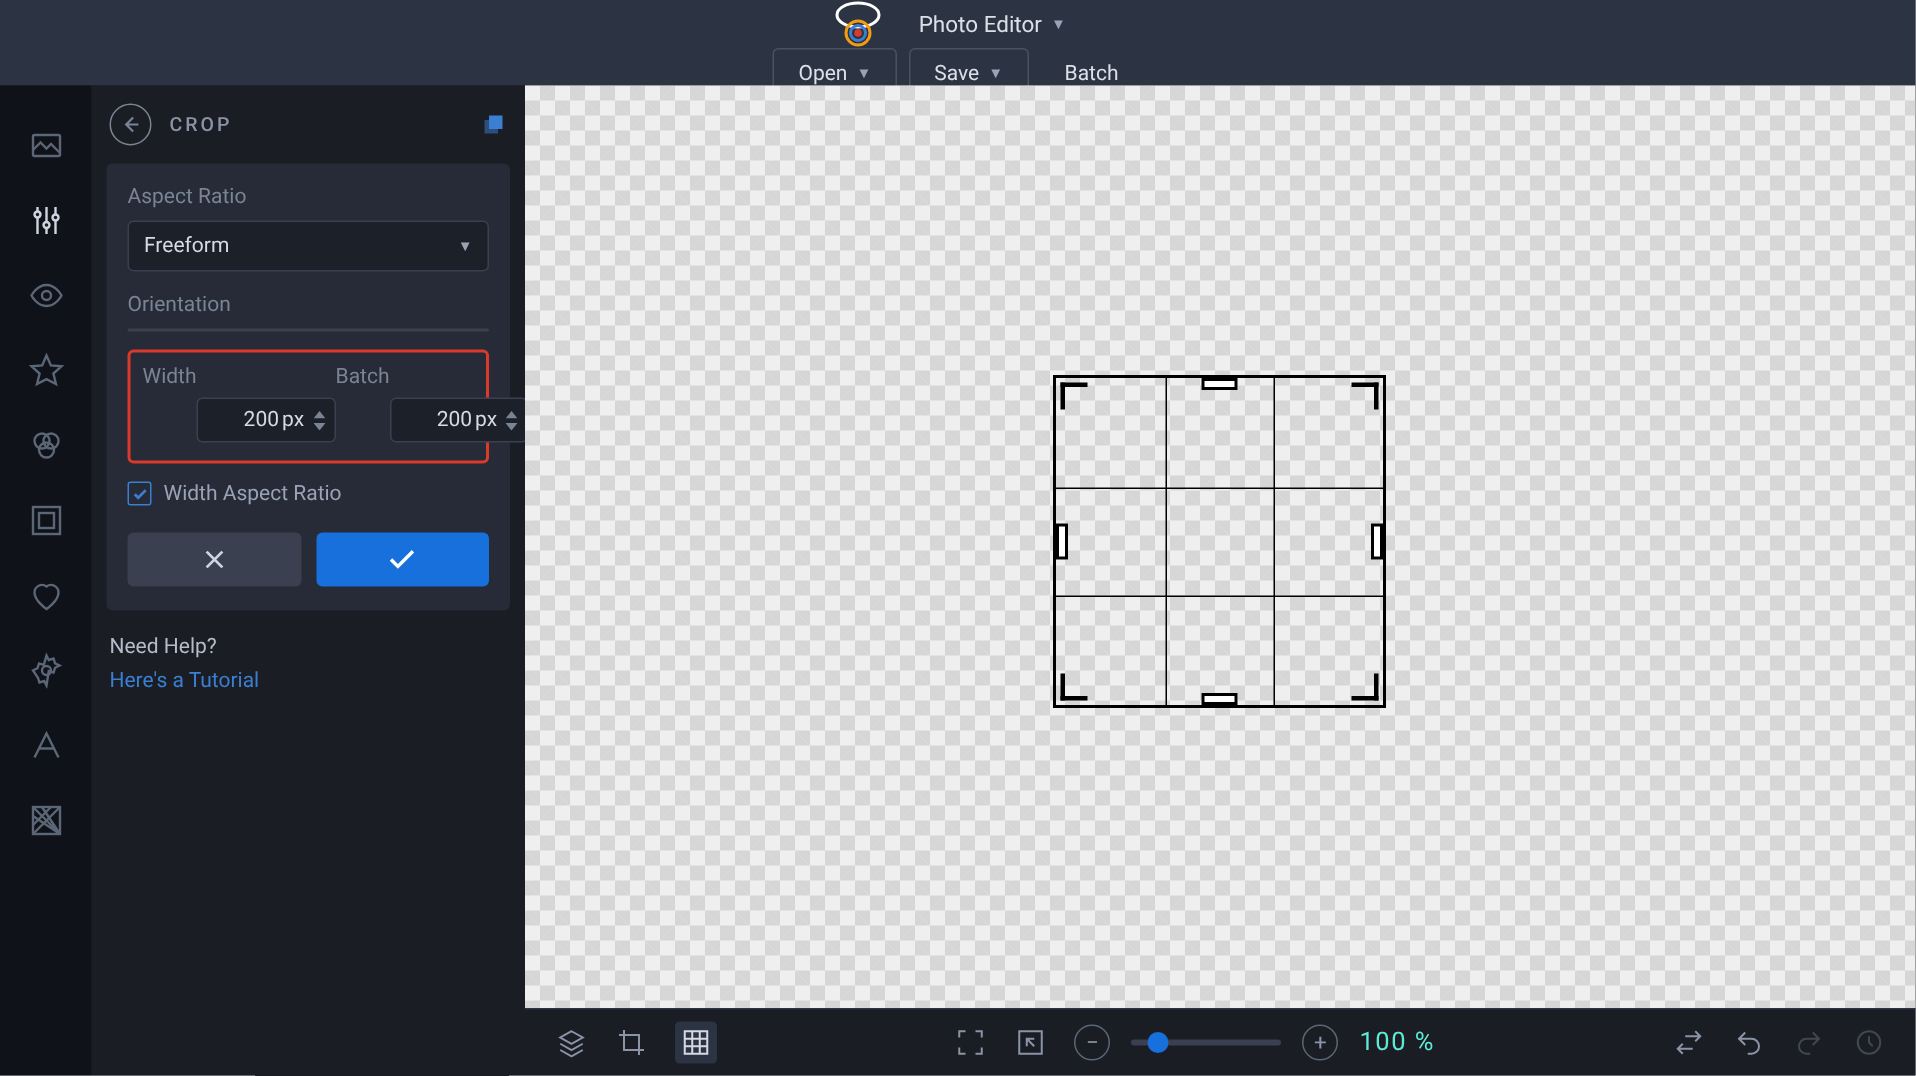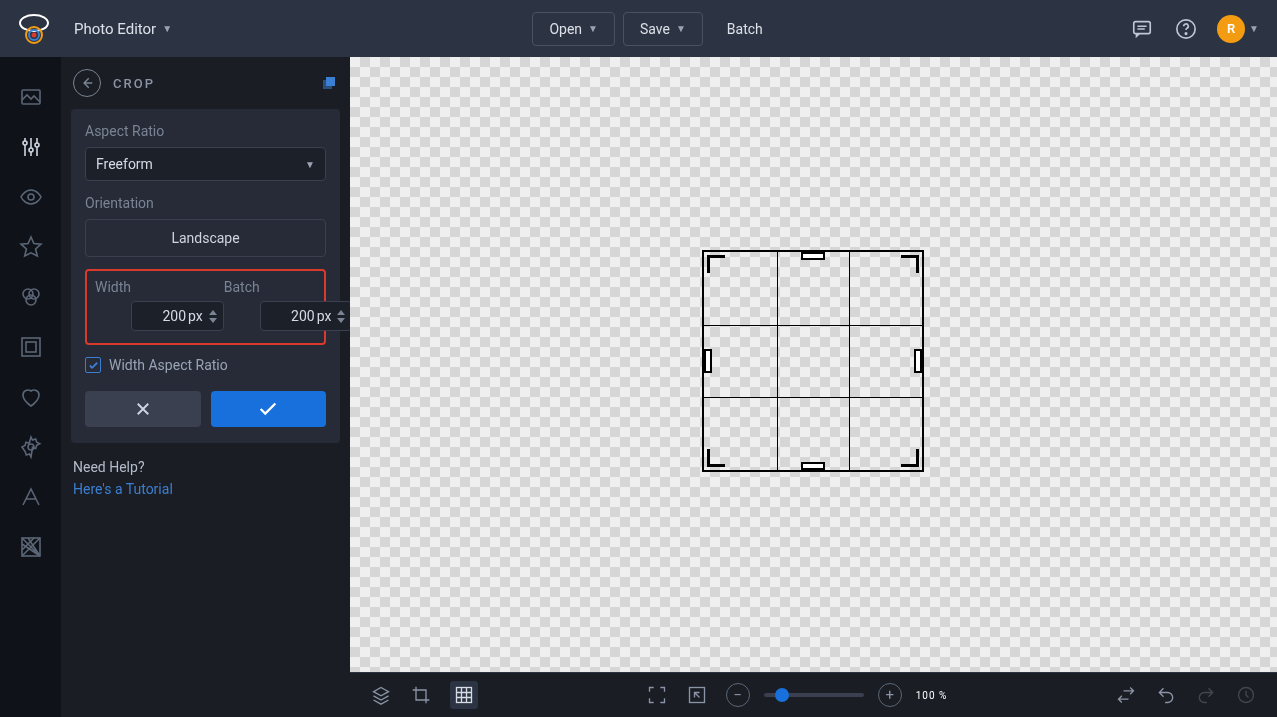--- a/index.html
+++ b/index.html
@@ -1,19 +1,19 @@
 <!DOCTYPE html>
 <html><head>
 <meta charset="utf-8">
 <style>
 * { box-sizing: border-box; margin: 0; padding: 0; font-family: -apple-system, BlinkMacSystemFont, "Segoe UI", Roboto, sans-serif; }
 body { width: 1277px; height: 717px; background: #1a1d24; overflow: hidden; }
 
 
-.top-bar { height: 57px; background: #2c3342; display: flex; align-items: center; padding: 0 18px; justify-content: space-between; }
+.top-bar { height: 57px; background: #2c3342; display: flex; align-items: center; padding: 0 18px; justify-content: space-between; flex-direction: column; }
 .top-left { display: flex; align-items: center; gap: 14px; }
 .logo { width: 32px; height: 32px; position: relative; }
 .app-title { display: flex; align-items: center; gap: 6px; color: #dce0e8; font-size: 15px; cursor: pointer; padding: 6px 10px; border-radius: 4px; }
 .top-center { display: flex; gap: 8px; }
 .top-btn { background: transparent; border: 1px solid #4a5260; color: #dce0e8; font-size: 14px; padding: 8px 16px; border-radius: 4px; cursor: pointer; display: flex; align-items: center; gap: 6px; }
 .top-btn.plain { border: none; }
 .top-right { display: flex; align-items: center; gap: 18px; }
 .icon-btn { width: 26px; height: 26px; display:flex; align-items:center; justify-content:center; color:#bfc6d4; cursor:pointer; }
 .avatar { width: 28px; height: 28px; border-radius: 50%; background: #f39c12; color: #fff; display:flex; align-items:center; justify-content:center; font-size:13px; font-weight:600; }
 .avatar-wrap { display:flex; align-items:center; gap:4px; cursor:pointer; }
@@ -85,21 +85,21 @@
 
 .bottom-bar { height:45px; background:#1a1d24; border-top:1px solid #2c3342; display:flex; align-items:center; padding:0 20px; gap:18px; }
 .bb-group { display:flex; align-items:center; gap:18px; }
 .bb-icon { width:22px; height:22px; color:#8b94a6; cursor:pointer; display:flex; align-items:center; justify-content:center; }
 .bb-icon.active { color:#d5dae5; background:#2c3342; border-radius:3px; padding:3px; width:28px; height:28px; }
 .bb-spacer { flex:1; }
 .zoom-row { display:flex; align-items:center; gap:14px; }
 .zoom-btn { width:24px; height:24px; border-radius:50%; border:1.5px solid #5b6676; color:#8b94a6; display:flex; align-items:center; justify-content:center; cursor:pointer; font-size:15px; }
 .slider { width:100px; height:4px; background:#3a4050; border-radius:2px; position:relative; }
 .slider-thumb { position:absolute; left:18px; top:50%; transform:translate(-50%,-50%); width:14px; height:14px; border-radius:50%; background:#1770dc; }
-.zoom-val { color:#ffffff; font-size:10px; letter-spacing:1px; }
+.zoom-val { color:#5eead4; font-size:17px; letter-spacing:1px; }
 
 .chev { font-size:10px; color:#9aa3b5; }
 svg { display:block; }
 </style>
 </head>
 <body>
 
 <div class="top-bar">
   <div class="top-left">
     <div class="logo">
@@ -234,21 +234,20 @@
 
     <div class="card">
       <div class="label">Aspect Ratio</div>
       <div class="select">
         <span>Freeform</span>
         <span class="chev">▼</span>
       </div>
 
       <div class="label">Orientation</div>
       <div class="seg">
-        <button class="seg-btn">Landscape</button>
       </div>
 
       <div class="wh-box">
         <div class="wh-col">
           <div class="wh-label">Width</div>
           <div class="num-input-wrap">
             <input class="num-input" value="200" style="">
             <span class="unit">px</span>
             <div class="stepper">
               <div class="step-btn">

